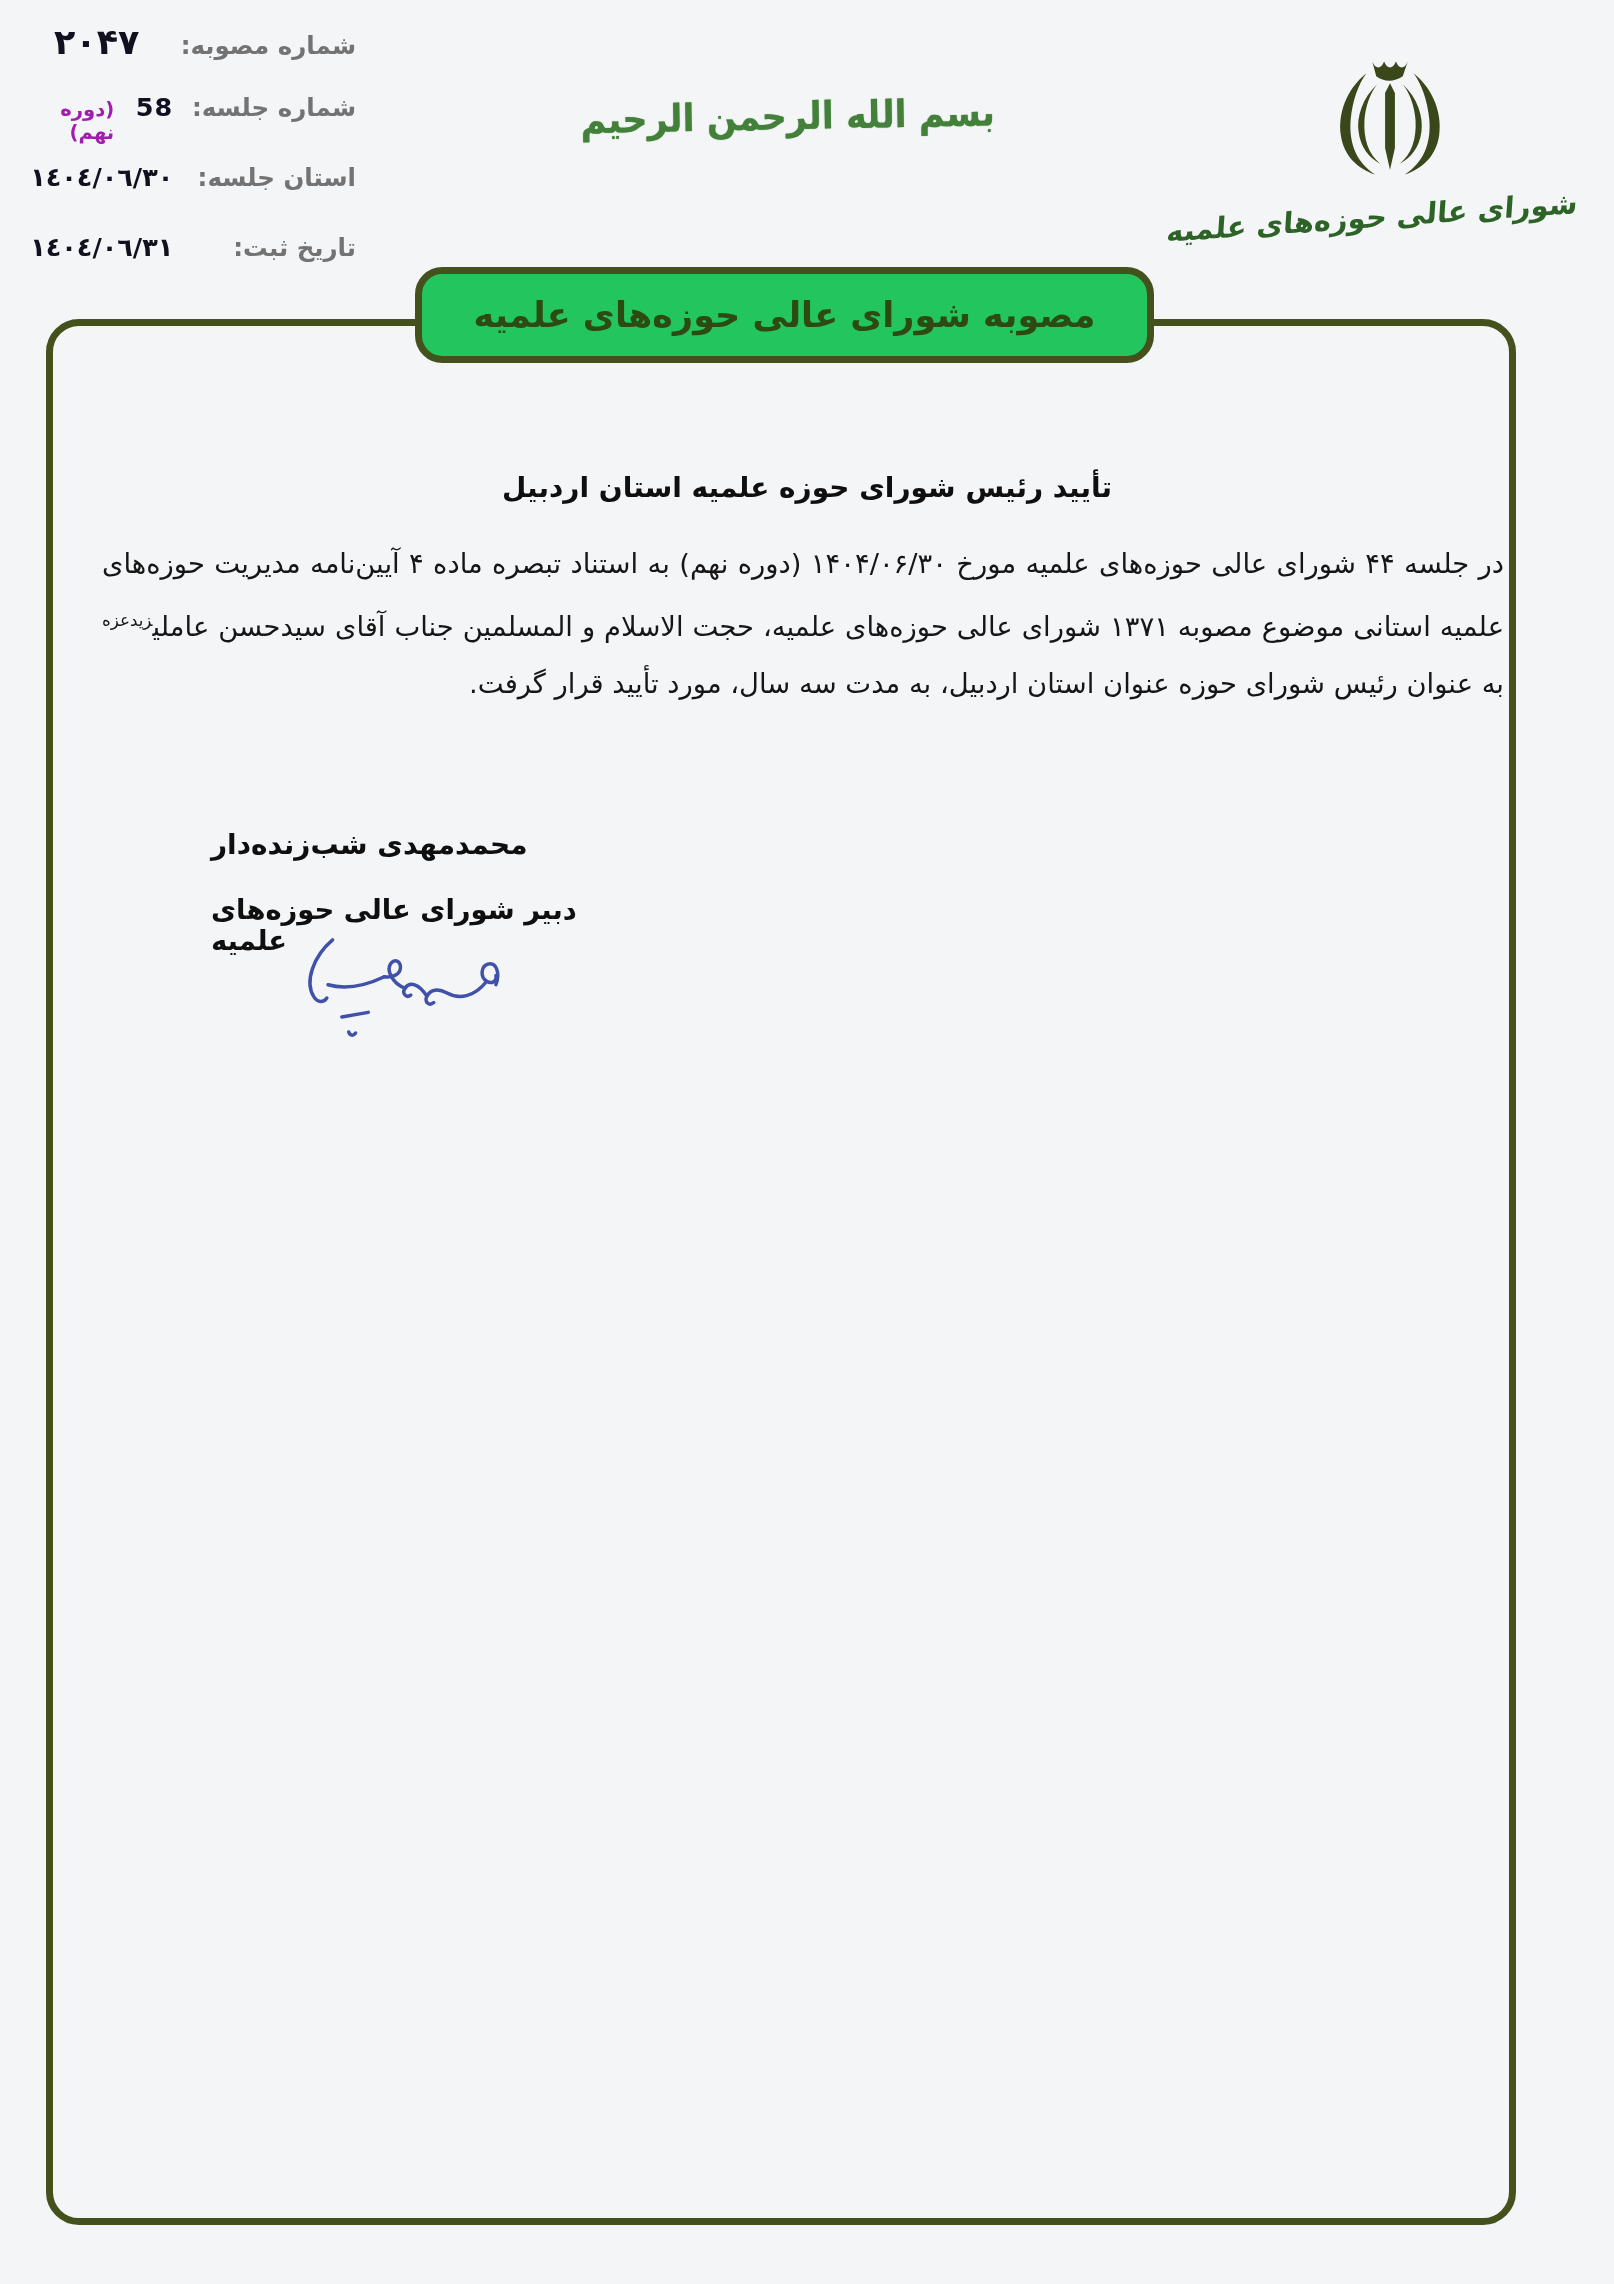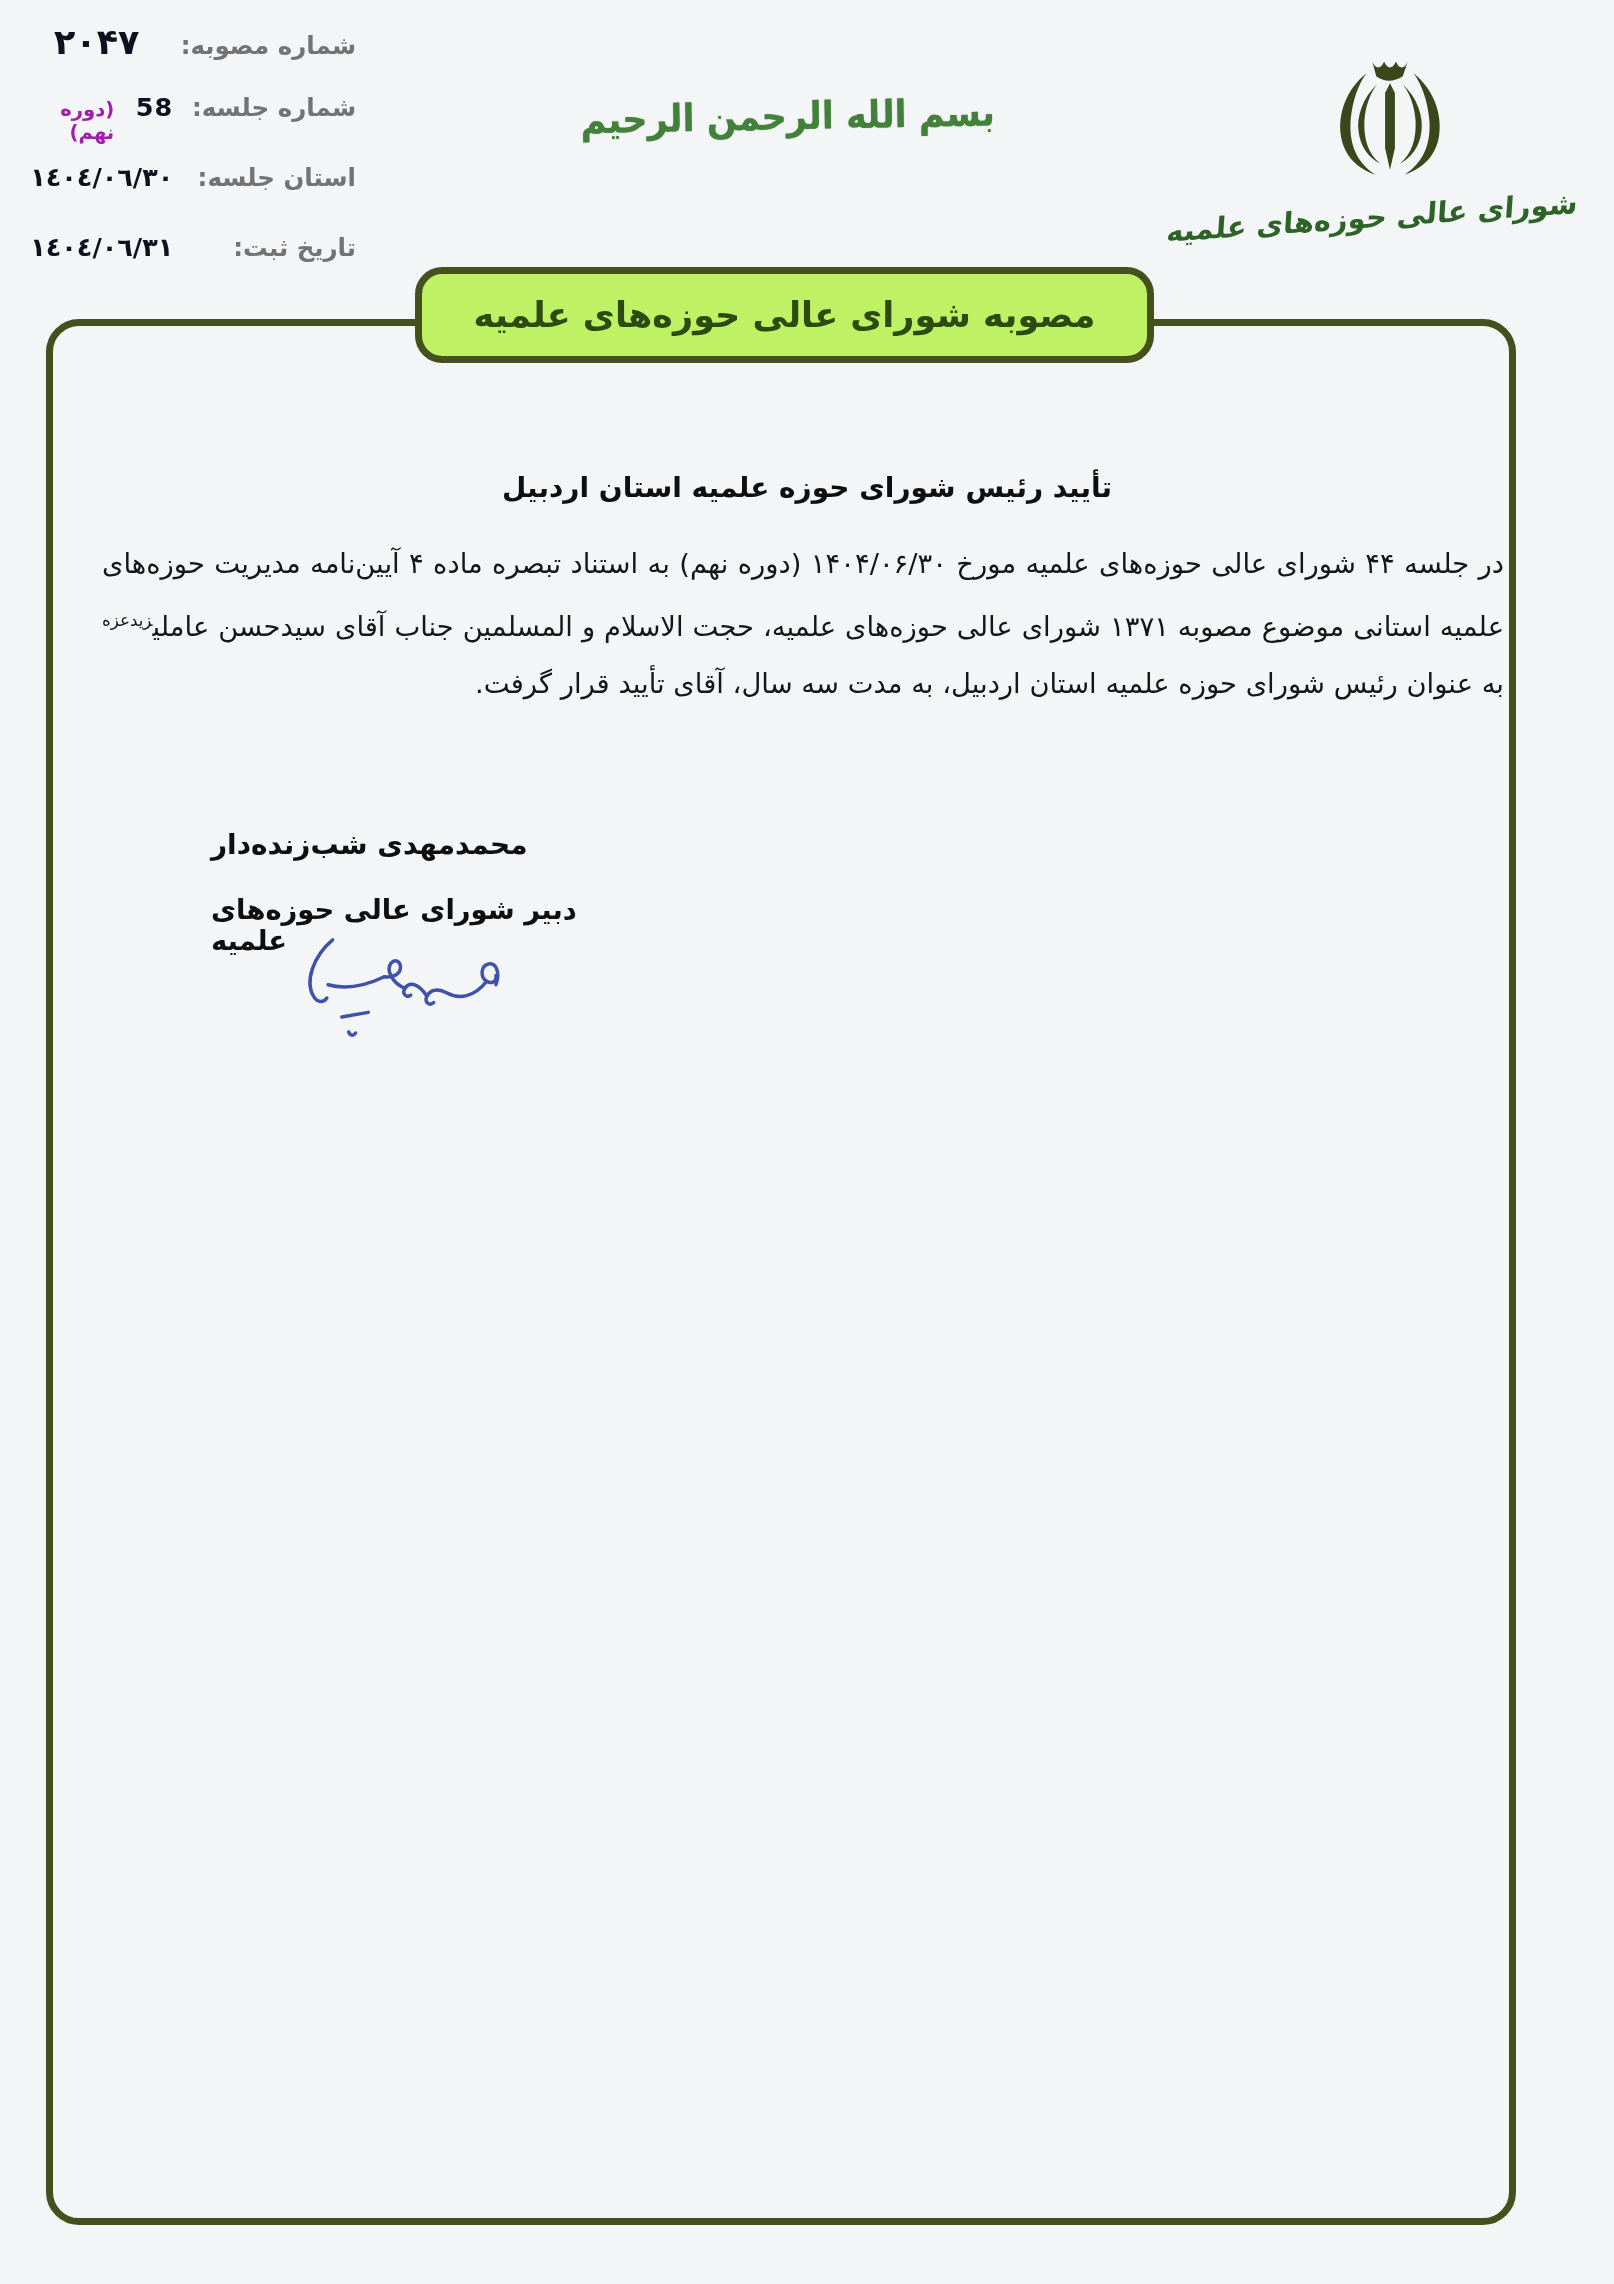--- a/index.html
+++ b/index.html
@@ -31,21 +31,21 @@
   .logo{position:absolute;top:54px;left:1201px;width:377px;text-align:center;}
   .emblem{display:block;margin:0 auto;}
   .org-name{
     margin-top:9.8px;color:#2d6327;font-size:29px;font-weight:bold;
     transform:rotate(-4deg) skewX(-8deg);
     white-space:nowrap;
   }
   
   .banner{
     position:absolute;left:415px;top:267px;width:739px;height:96px;
-    background:#bef264;border:7.8px solid #45511d;border-radius:27.4px;
+    background:#22c55e;border:7.8px solid #45511d;border-radius:27.4px;
     box-sizing:border-box;z-index:2;
     display:flex;align-items:center;justify-content:center;
   }
   .banner-title{font-size:35px;font-weight:bold;color:#2d4a12;white-space:nowrap;}
   
   .main-box{
     position:absolute;left:46px;top:319px;width:1470px;height:1906px;
     border:7.8px solid #45511d;border-radius:33px;box-sizing:border-box;z-index:1;
   }
   
@@ -113,21 +113,21 @@
   </div>
 
   <div class="banner">
     <span class="banner-title">مصوبه شورای عالی حوزه‌های علمیه</span>
   </div>
 
   <div class="main-box"></div>
 
   <div class="doc-title">تأیید رئیس شورای حوزه علمیه استان اردبیل</div>
 
-  <p class="body-text"><span>در جلسه ۴۴ شورای عالی حوزه‌های علمیه مورخ ۱۴۰۴/۰۶/۳۰ (دوره نهم) به استناد تبصره ماده ۴ آیین‌نامه مدیریت حوزه‌های علمیه استانی موضوع مصوبه ۱۳۷۱ شورای عالی حوزه‌های علمیه، حجت الاسلام و المسلمین جناب آقای سیدحسن عاملی</span><span class="sup">زیدعزه</span><span> به عنوان رئیس شورای حوزه علمیه استان اردبیل، به مدت سه سال، آقای تأیید قرار گرفت.</span></p>
+  <p class="body-text"><span>در جلسه ۴۴ شورای عالی حوزه‌های علمیه مورخ ۱۴۰۴/۰۶/۳۰ (دوره نهم) به استناد تبصره ماده ۴ آیین‌نامه مدیریت حوزه‌های علمیه استانی موضوع مصوبه ۱۳۷۱ شورای عالی حوزه‌های علمیه، حجت الاسلام و المسلمین جناب آقای سیدحسن عاملی</span><span class="sup">زیدعزه</span><span> به عنوان رئیس شورای حوزه عنوان استان اردبیل، به مدت سه سال، مورد تأیید قرار گرفت.</span></p>
 
   <div class="sig-block">
     <div class="sig-name">محمدمهدی شب‌زنده‌دار</div>
     <div class="sig-role">دبیر شورای عالی حوزه‌های علمیه</div>
   </div>
 
   <svg class="sig-svg" width="230" height="123" viewBox="0 0 400 200">
     <g fill="none" stroke="#3f51a8" stroke-width="6" stroke-linecap="round" stroke-linejoin="round">
 
       <path d="M88 12 C55 40 38 85 56 112 C62 121 72 122 78 113"></path>

